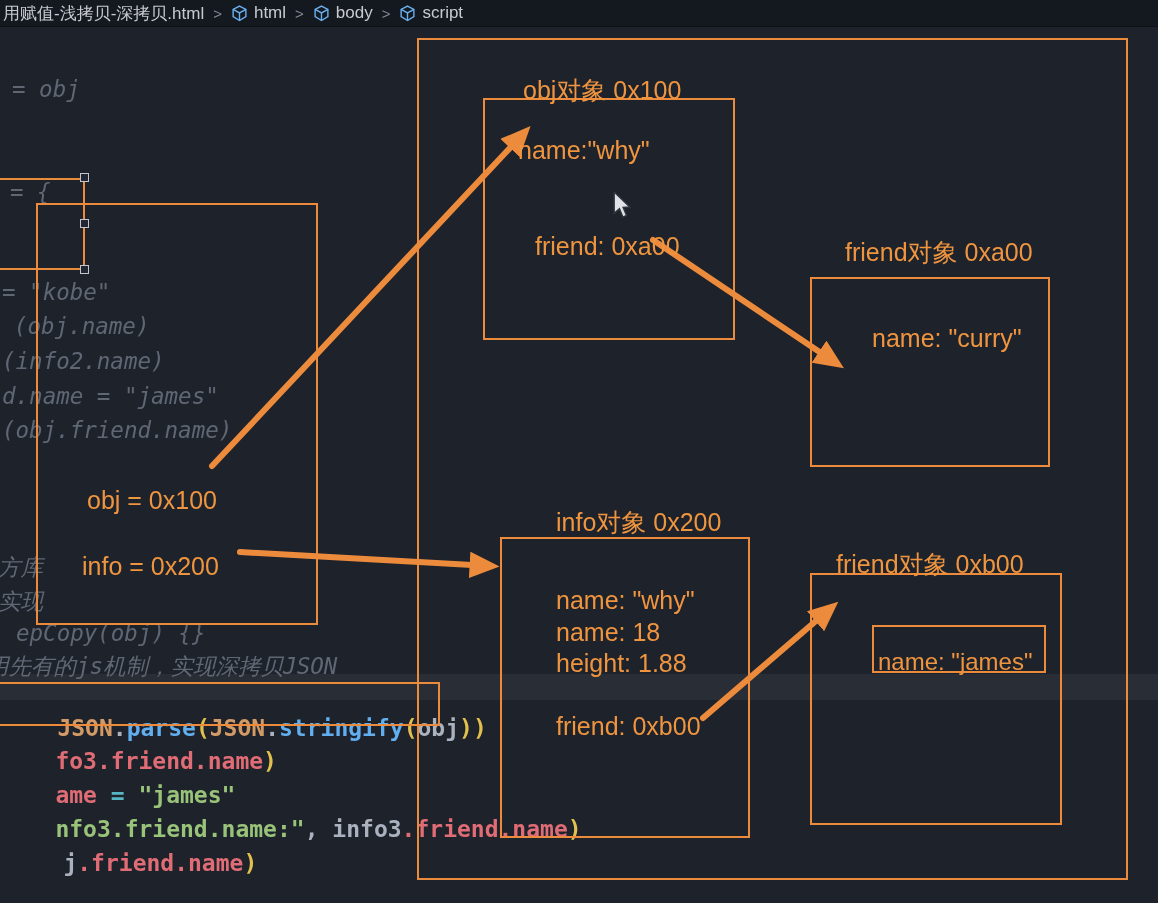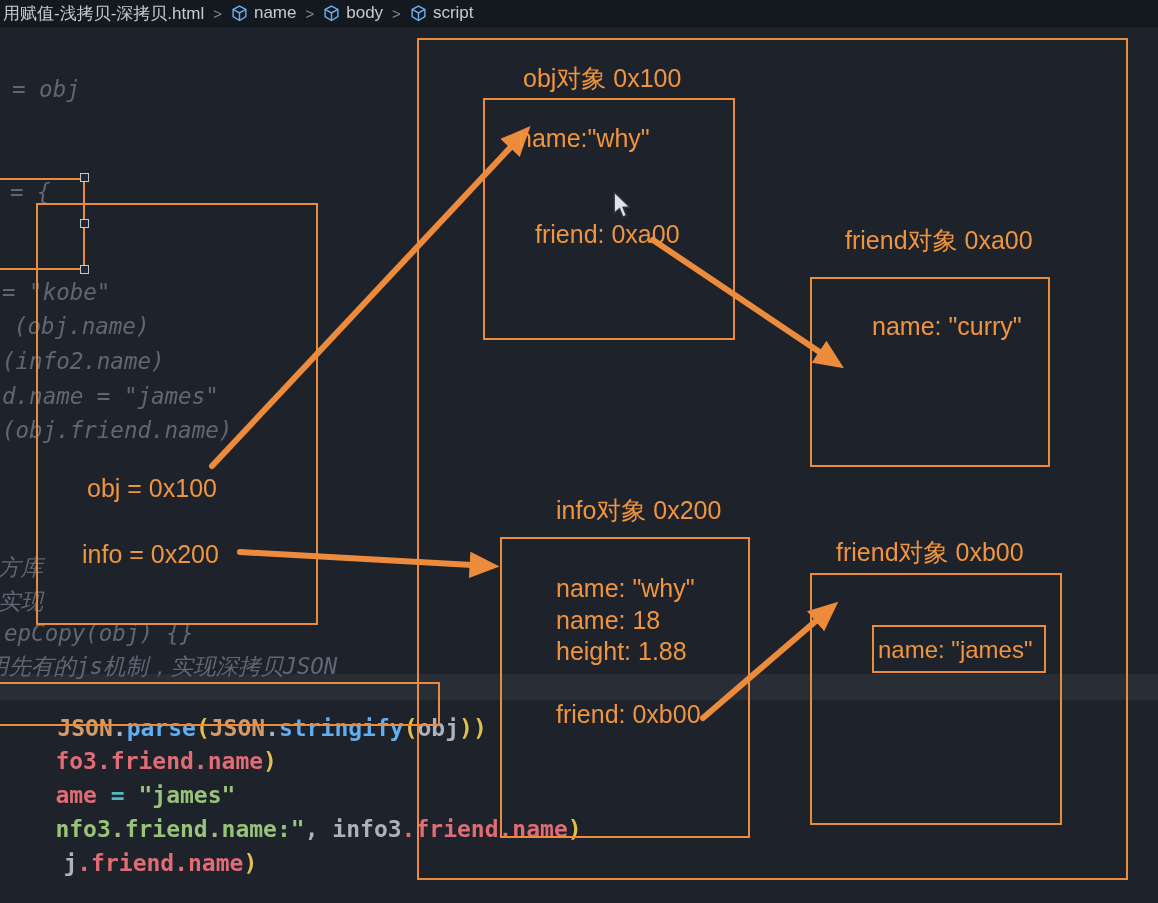--- a/index.html
+++ b/index.html
@@ -23,41 +23,41 @@
   
   .codeline{position:absolute;white-space:pre;font-family:"DejaVu Sans Mono","Liberation Mono",monospace;text-align:right;}
   .dim{font-size:22.5px;font-style:italic;color:var(--dim);}
   .bright{font-size:23px;font-weight:600;color:var(--fg);}
   .seg-fg{color:var(--fg);} .seg-red{color:var(--red);} .seg-green{color:var(--green);}
   .seg-blue{color:var(--blue);} .seg-gold{color:var(--gold);} .seg-peach{color:var(--peach);}
   .seg-cyan{color:var(--cyan);}
   .lineband{position:absolute;left:0;top:674px;width:100%;height:26px;background:rgba(255,255,255,.05);}
   
   .obox{position:absolute;border:2.5px solid var(--orange);background:transparent;}
-  .olabel{position:absolute;color:var(--orange-text);font-size:25px;white-space:pre;}
+  .olabel{position:absolute;color:var(--orange-text);font-size:25px;white-space:pre;margin-top:12px;}
   .handle{position:absolute;width:9px;height:9px;border:1.5px solid #c3c7cd;background:#232733;}
   svg.overlay{position:absolute;left:0;top:0;width:1158px;height:903px;pointer-events:none;}
   .cursor{position:absolute;left:612px;top:192px;width:22px;height:28px;}
 </style>
 </head>
 <body>
 
 <div id="app">
 
   <div class="topbar">
     <span class="crumb">
       <span>用赋值-浅拷贝-深拷贝.html</span>
     </span>
     <span class="sep">&gt;</span>
     <span class="crumb">
       <svg class="cube" viewBox="0 0 16 16" fill="none" stroke="#6cb2f2" stroke-width="1.3">
         <path d="M8 1 L14 4.2 V11 L8 14.6 L2 11 V4.2 Z"></path>
           <path d="M2 4.2 L8 7.4 L14 4.2 M8 7.4 V14.6"></path>
       </svg>
-      <span>name</span>
+      <span>html</span>
     </span>
     <span class="sep">&gt;</span>
     <span class="crumb">
       <svg class="cube" viewBox="0 0 16 16" fill="none" stroke="#6cb2f2" stroke-width="1.3">
         <path d="M8 1 L14 4.2 V11 L8 14.6 L2 11 V4.2 Z"></path>
           <path d="M2 4.2 L8 7.4 L14 4.2 M8 7.4 V14.6"></path>
       </svg>
       <span>body</span>
     </span>
     <span class="sep">&gt;</span>
@@ -74,21 +74,21 @@
 
   <div class="codeline dim" style="left:12px;top:76px">= obj</div>
   <div class="codeline dim" style="left:10px;top:179px">= {</div>
   <div class="codeline dim" style="left:2px;top:279px">= "kobe"</div>
   <div class="codeline dim" style="left:14px;top:313px">(obj.name)</div>
   <div class="codeline dim" style="left:2px;top:348px">(info2.name)</div>
   <div class="codeline dim" style="left:2px;top:383px">d.name = "james"</div>
   <div class="codeline dim" style="left:2px;top:417px">(obj.friend.name)</div>
   <div class="codeline dim" style="left:-2px;top:552px">方库</div>
   <div class="codeline dim" style="left:-2px;top:586px">实现</div>
-  <div class="codeline dim" style="left:4px;top:620px">epCopy(obj) {}</div>
+  <div class="codeline dim" style="left:16px;top:620px">epCopy(obj) {}</div>
   <div class="codeline dim" style="left:-14px;top:651px">用先有的js机制，实现深拷贝JSON</div>
 
   <div class="codeline bright" style="left:2px;top:689px">
     <span class="seg-peach">JSON</span><span class="seg-fg">.</span><span class="seg-blue">parse</span><span class="seg-gold">(</span><span class="seg-peach">JSON</span><span class="seg-fg">.</span><span class="seg-blue">stringify</span><span class="seg-gold">(</span><span class="seg-fg">obj</span><span class="seg-gold">))</span>
   </div>
   <div class="codeline bright" style="left:0px;top:722px">
     <span class="seg-red">fo3.friend.name</span><span class="seg-gold">)</span>
   </div>
   <div class="codeline bright" style="left:0px;top:756px">
     <span class="seg-red">ame</span><span class="seg-cyan"> = </span><span class="seg-green">"james"</span>

